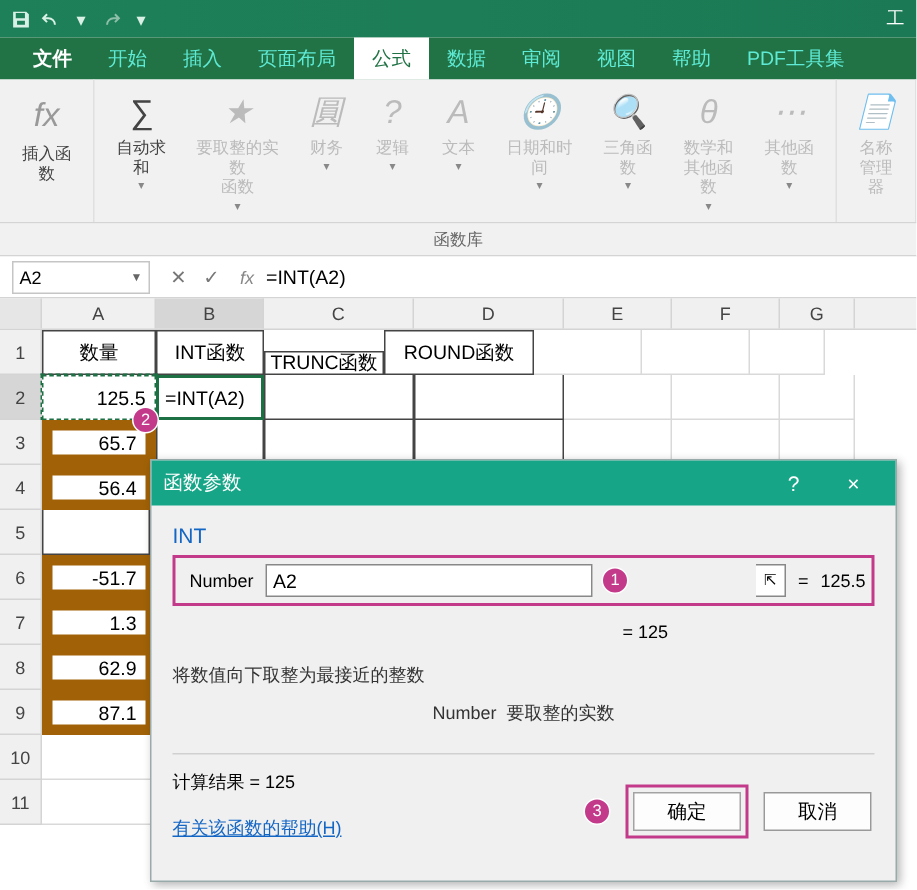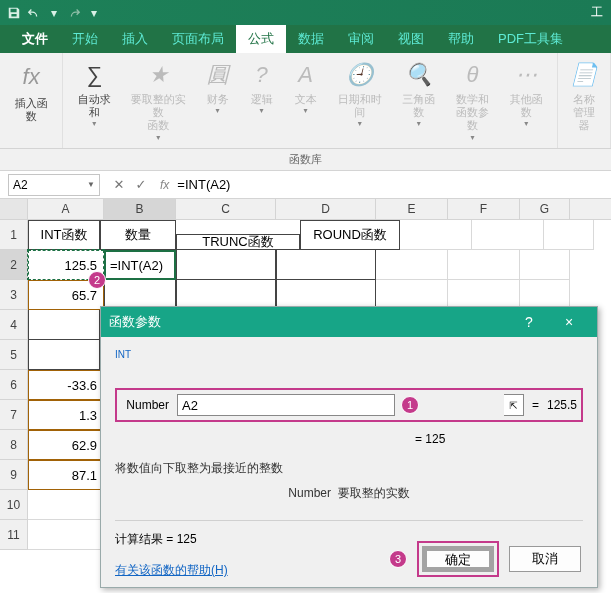--- a/index.html
+++ b/index.html
@@ -34,45 +34,45 @@
   .rowh-corner { width: 28px; height: 20px; border-right: 1px solid #d4d4d4; background: #e6e6e6; }
   .ch { width: 72px; height: 20px; border-right: 1px solid #d4d4d4; text-align: center; font-size: 12px; color: #444; line-height: 20px; }
   .ch.cA { width: 76px; }
   .ch.cB { width: 72px; background:#d6d6d6; }
   .rows { height: 400px; }
   .row { display: flex; height: 30px; }
   .rh { width: 28px; background: #f0f0f0; border-right: 1px solid #d4d4d4; border-bottom: 1px solid #d4d4d4; text-align: center; font-size: 12px; color: #444; line-height: 30px; }
   .rh.active { background: #d6d6d6; }
   .cell { border-right: 1px solid #d9d9d9; border-bottom: 1px solid #d9d9d9; font-size: 13px; display: flex; align-items: center; justify-content: center; width: 72px; }
   .cell.hdr { border: 1px solid #444; font-size: 13px; justify-content: center; }
-  .cell.dat { border: 1px solid #a16207; justify-content: flex-end; padding-right: 6px; }
+  .cell.dat { border: 7px solid #a16207; justify-content: flex-end; padding-right: 6px; }
   .cell.datL { justify-content: flex-start; padding-left: 4px; }
   .cell.editing { border: 1px dashed #1d7044; outline: 1px dashed #1d7044; }
   .cell.active-edit { border: 2px solid #1d7044 !important; }
   .badge { position: absolute; width: 18px; height: 18px; border-radius: 50%; background: #c43a8b; color: #fff; font-size: 11px; display: flex; align-items: center; justify-content: center; z-index: 20; border: 1px solid #fff; }
   .dialog { position: absolute; left: 100px; top: 306px; width: 498px; height: 282px; background: #f0f0f0; box-shadow: 2px 2px 6px rgba(0,0,0,.3); border: 1px solid #9aa; z-index: 30; font-size: 12px; }
   .dialog .dlg-title { height: 30px; background: #17a587; display: flex; align-items: center; padding: 0 8px; color: #fff; }
   .dlg-title .t { flex: 1; font-size: 13px; }
   .dlg-title .hq, .dlg-title .cx { width: 40px; text-align: center; color: #fff; font-size: 14px; cursor: pointer; }
   .dlg-body { padding: 12px 14px; position: relative; }
-  .fn-name { color: #1366c4; font-size: 10px; margin-bottom: 28px; }
+  .fn-name { color: #1366c4; font-size: 14px; margin-bottom: 5px; }
   .num-row { display: flex; align-items: center; border: 2px solid #c43a8b; padding: 4px; }
   .num-row .lbl { width: 56px; text-align: right; padding-right: 8px; }
   .num-row input { width: 218px; height: 22px; border: 1px solid #888; font-size: 13px; padding: 0 4px; background: #fff; }
   .num-row .picker { width: 20px; height: 22px; border: 1px solid #888; border-left: none; background: #fff; display: flex; align-items: center; justify-content: center; cursor: pointer; font-size: 10px; }
   .num-row .eq { padding: 0 8px; }
   .res-line { margin: 10px 0 14px 300px; }
   .desc { margin: 14px 0 8px 0; color: #333; }
   .desc2 { text-align: center; margin: 8px 0 18px; color: #333; }
   .calc { border-top: 1px solid #d0d0d0; padding-top: 10px; }
   .help-link { color: #1366c4; text-decoration: underline; cursor: pointer; display: inline-block; margin-top: 14px; }
   .dlg-btns { position: absolute; right: 16px; bottom: 14px; display: flex; gap: 10px; align-items: center; }
   .dlg-btns .ok-wrap { border: 2px solid #c43a8b; padding: 3px; }
   .dlg-btns button { width: 72px; height: 26px; background: #fdfdfd; border: 1px solid #999; font-size: 13px; cursor: pointer; }
-  .dlg-btns .ok-wrap button { border: 5px solid #a3a3a3; text-align: center; }
+  .dlg-btns .ok-wrap button { border: 1px solid #a3a3a3; text-align: center; }
   .watermark { position: absolute; left: 180px; top: 230px; font-size: 46px; color: rgba(120,120,120,.12); font-style: italic; transform: rotate(-25deg); pointer-events: none; z-index: 5; letter-spacing: 2px;}
 </style>
 </head>
 <body>
 
 <div class="titlebar">
   <span class="qat-item">
       <svg viewBox="0 0 16 16">
         <path fill="#d9f0e6" d="M2 2h10l2 2v10H2V2zm2 1v4h7V3H4zm1 9h6v-3H5v3z"></path>
       </svg>
@@ -146,21 +146,21 @@
         <div class="dd">▾</div>
     </div>
     <div class="ribbon-btn disabled">
       <div class="ic">🔍</div>
       <div class="lbl">三角函数</div>
         <div class="dd">▾</div>
     </div>
     <div class="ribbon-btn disabled">
       <div class="ic">θ</div>
       <div class="lbl" style="white-space:pre-line">数学和
-函数参数</div>
+其他函数</div>
         <div class="dd">▾</div>
     </div>
     <div class="ribbon-btn disabled">
       <div class="ic">⋯</div>
       <div class="lbl">其他函数</div>
         <div class="dd">▾</div>
     </div>
   </div>
   <div class="ribbon-group">
     <div class="ribbon-btn disabled">
@@ -196,23 +196,23 @@
     <div class="ch" style="width:100px">C</div>
     <div class="ch" style="width:100px">D</div>
     <div class="ch">E</div>
     <div class="ch">F</div>
     <div class="ch" style="width:50px">G</div>
   </div>
 
   <div class="rows" id="rows">
       <div class="row">
         <div class="rh">1</div>
+        <div class="cell hdr" style="width: 76px;">数量</div>
         <div class="cell hdr" style="width: 72px;">INT函数</div>
-        <div class="cell hdr" style="width: 76px;">数量</div>
-        <div class="cell hdr" style="width: 124px; margin-top: 14px;">TRUNC函数</div>
+        <div class="cell hdr" style="width: 80px; margin-top: 14px;">TRUNC函数</div>
         <div class="cell hdr" style="width: 100px;">ROUND函数</div>
         <div class="cell" style="width: 72px;"></div>
         <div class="cell" style="width: 72px;"></div>
         <div class="cell" style="width: 50px;"></div>
       </div>
       <div class="row">
         <div class="rh active">2</div>
         <div class="cell dat editing" style="width: 76px;">125.5</div>
         <div class="cell hdr datL active-edit" style="width: 72px; border-top: none;">=INT(A2)</div>
         <div class="cell hdr" style="width: 100px; border-top: none;"></div>
@@ -226,39 +226,40 @@
         <div class="cell dat" style="width: 76px;">65.7</div>
         <div class="cell hdr" style="width: 72px; border-top: none;"></div>
         <div class="cell hdr" style="width: 100px; border-top: none;"></div>
         <div class="cell hdr" style="width: 100px; border-top: none;"></div>
         <div class="cell" style="width: 72px;"></div>
         <div class="cell" style="width: 72px;"></div>
         <div class="cell" style="width: 50px;"></div>
       </div>
       <div class="row">
         <div class="rh">4</div>
+        <div class="cell dat" style="width: 76px;">56.4</div>
         <div class="cell hdr" style="width: 72px; border-top: none;"></div>
         <div class="cell hdr" style="width: 100px; border-top: none;"></div>
         <div class="cell hdr" style="width: 100px; border-top: none;"></div>
         <div class="cell" style="width: 72px;"></div>
         <div class="cell" style="width: 72px;"></div>
         <div class="cell" style="width: 50px;"></div>
       </div>
       <div class="row">
         <div class="rh">5</div>
         <div class="cell hdr" style="width: 72px; border-top: none;"></div>
         <div class="cell hdr" style="width: 100px; border-top: none;"></div>
         <div class="cell hdr" style="width: 100px; border-top: none;"></div>
         <div class="cell" style="width: 72px;"></div>
         <div class="cell" style="width: 72px;"></div>
         <div class="cell" style="width: 50px;"></div>
       </div>
       <div class="row">
         <div class="rh">6</div>
-        <div class="cell dat" style="width: 76px;">-33.6</div>
+        <div class="cell dat" style="width: 76px;">-51.7</div>
         <div class="cell hdr" style="width: 72px; border-top: none;"></div>
         <div class="cell hdr" style="width: 100px; border-top: none;"></div>
         <div class="cell hdr" style="width: 100px; border-top: none;"></div>
         <div class="cell" style="width: 72px;"></div>
         <div class="cell" style="width: 72px;"></div>
         <div class="cell" style="width: 50px;"></div>
       </div>
       <div class="row">
         <div class="rh">7</div>
         <div class="cell dat" style="width: 76px;">1.3</div>

